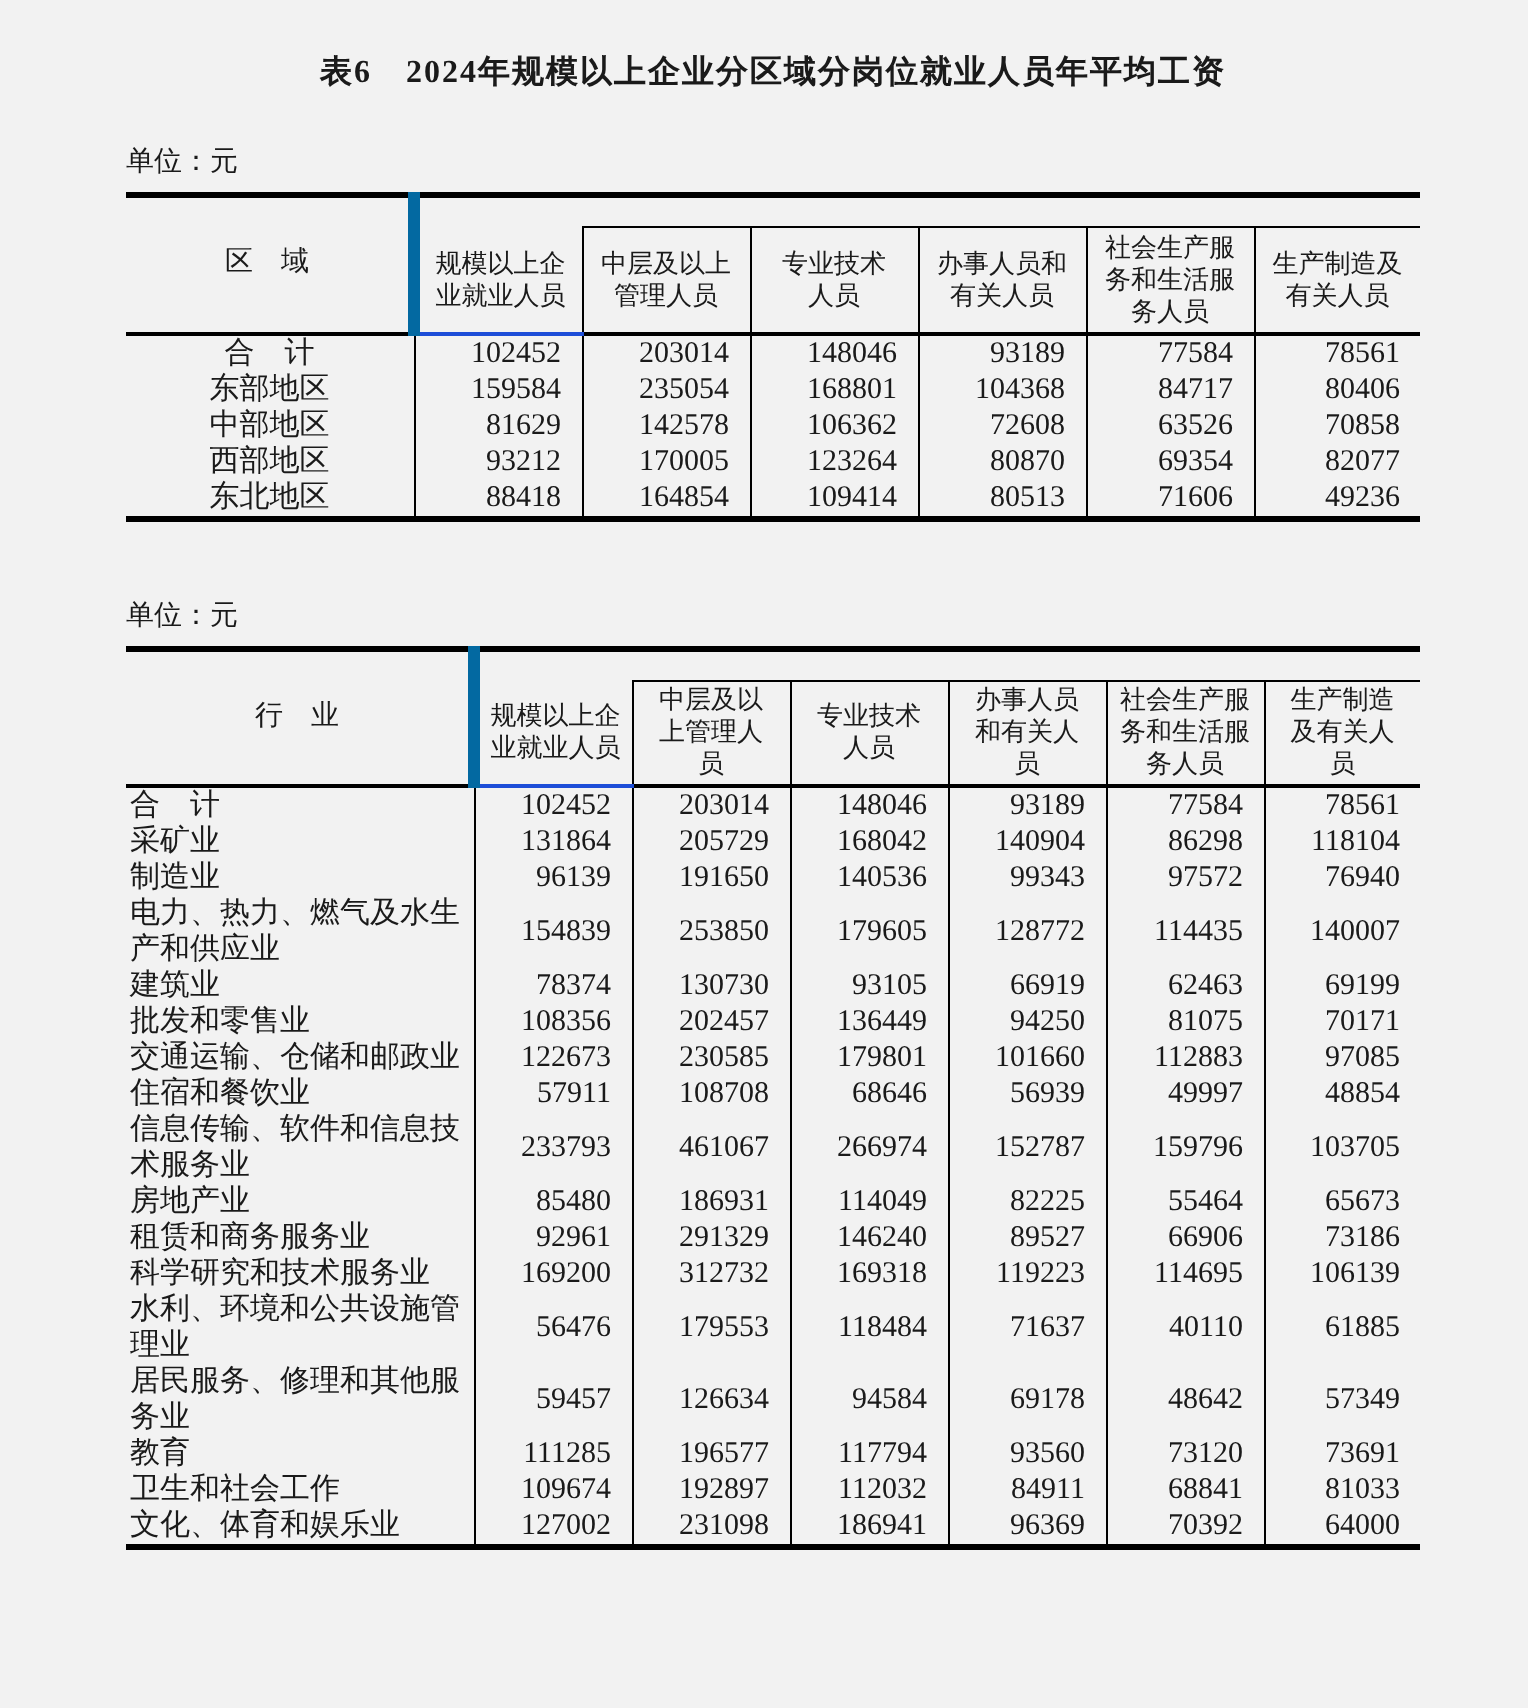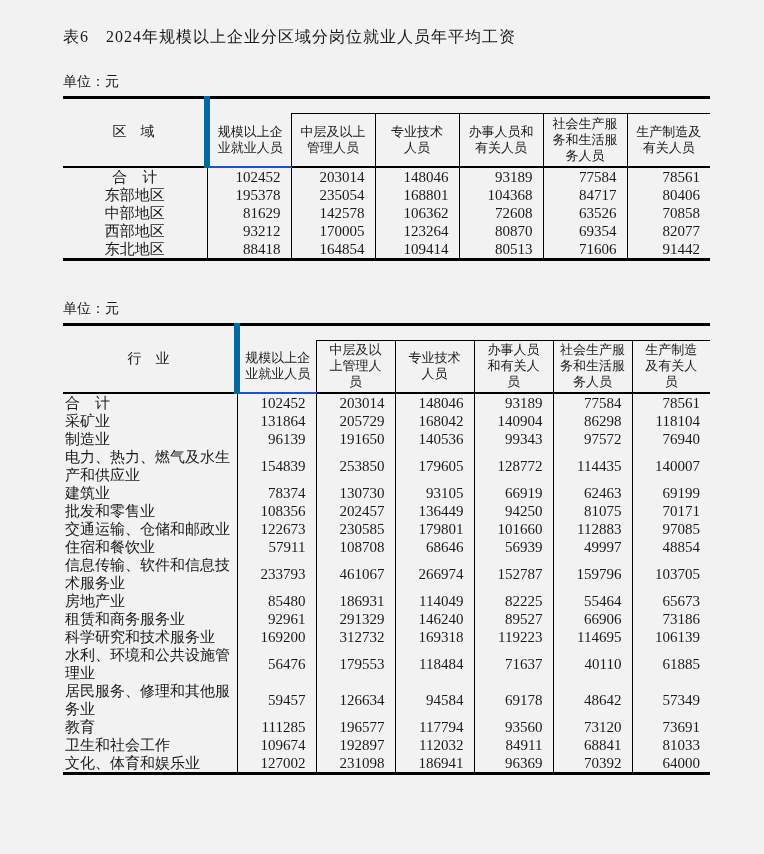--- a/index.html
+++ b/index.html
@@ -4,22 +4,22 @@
 <style>
   html,body{margin:0;padding:0;}
   body{
     width:764px;height:854px;
     background:#f2f2f2;
     color:#1a1a1a;
     font-family:"Liberation Serif","DejaVu Serif",serif;
   }
   .page{width:647px;margin:0 0 0 63px;padding-top:27px;}
   .tbl-title{
-    margin:0;font-size:16px;font-weight:normal;
-    line-height:19px;letter-spacing:1px;
+    margin:0;font-size:16px;font-weight:bold;
+    text-align:center;line-height:19px;letter-spacing:1px;
   }
   .unit{
     text-align:left;font-size:14px;line-height:16px;
   }
   .block6 .unit{margin-top:28px;margin-bottom:6px;}
   .block7 .tbl-title{margin-top:36px;}
   .block7 .unit{margin-top:40px;margin-bottom:6px;}
 
   table.stat{
     border-collapse:collapse;table-layout:fixed;width:647px;
@@ -96,21 +96,21 @@
             <td class="lab">合　计</td>
             <td class="num">102452</td>
             <td class="num">203014</td>
             <td class="num">148046</td>
             <td class="num">93189</td>
             <td class="num">77584</td>
             <td class="num">78561</td>
           </tr>
           <tr>
             <td class="lab">东部地区</td>
-            <td class="num">195378</td>
+            <td class="num">159584</td>
             <td class="num">235054</td>
             <td class="num">168801</td>
             <td class="num">104368</td>
             <td class="num">84717</td>
             <td class="num">80406</td>
           </tr>
           <tr>
             <td class="lab">中部地区</td>
             <td class="num">81629</td>
             <td class="num">142578</td>
@@ -128,21 +128,21 @@
             <td class="num">69354</td>
             <td class="num">82077</td>
           </tr>
           <tr>
             <td class="lab">东北地区</td>
             <td class="num">88418</td>
             <td class="num">164854</td>
             <td class="num">109414</td>
             <td class="num">80513</td>
             <td class="num">71606</td>
-            <td class="num">91442</td>
+            <td class="num">49236</td>
           </tr>
         </tbody>
     </table>
   </div>
 
   <div class="block7">
     <div class="unit">单位：元</div>
     <table class="stat t7">
       <colgroup>
         <col style="width:174px">

